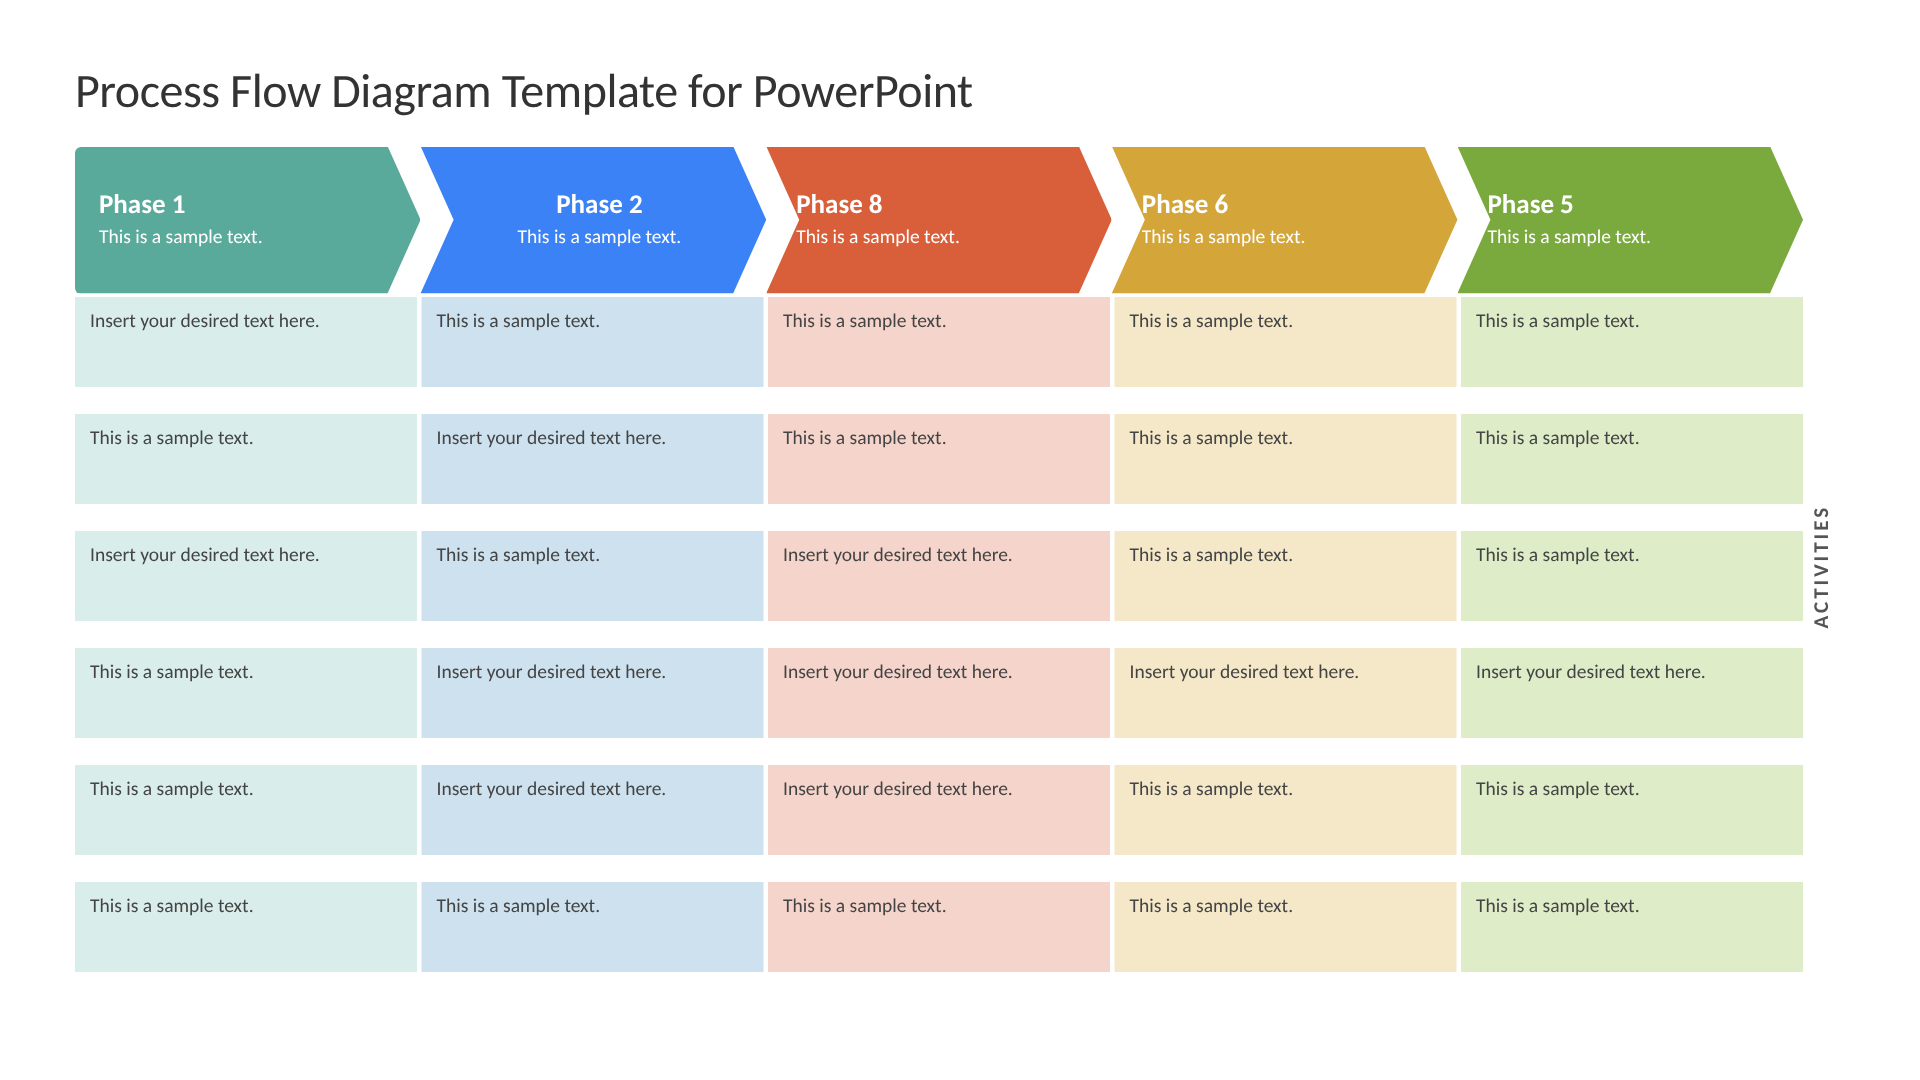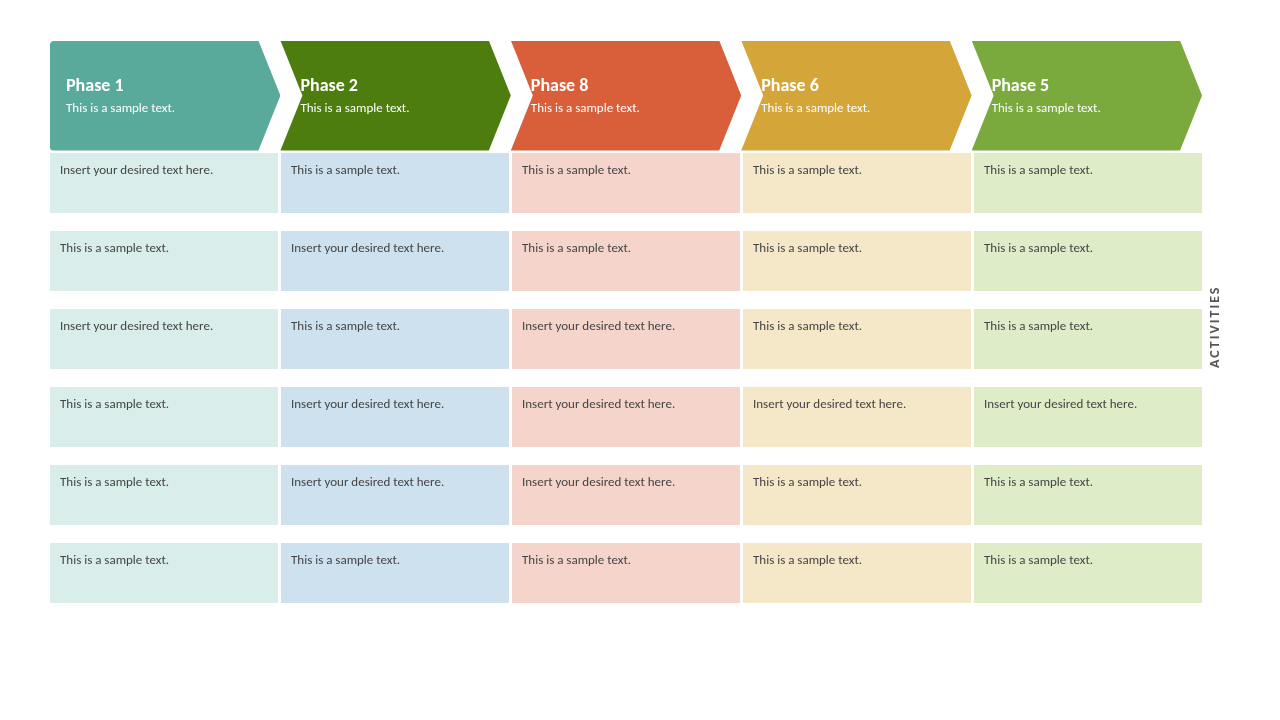--- a/index.html
+++ b/index.html
@@ -34,21 +34,21 @@
     }
     .main-content {
       flex: 1;
       display: flex;
       flex-direction: column;
     }
     
     .chevron-row {
       display: flex;
       flex-direction: row;
-      height: 110px;
+      height: 98px;
       margin-bottom: 0;
     }
     .chevron-wrapper {
       position: relative;
       display: flex;
       align-items: center;
       flex: 1;
     }
     .chevron-wrapper:first-child .chevron-body {
       border-radius: 4px 0 0 4px;
@@ -73,21 +73,21 @@
       color: #ffffff;
       margin-bottom: 4px;
     }
     .chevron-subtitle {
       font-size: 13px;
       color: #ffffff;
       line-height: 1.3;
     }
     
     .c1 { background-color: #5aaa9b; }
-    .c2 { background-color: #4d7c0f; }
+    .c2 { background-color: #3b82f6; text-align: center; }
     .c3 { background-color: #d95f3b; }
     .c4 { background-color: #d4a63a; }
     .c5 { background-color: #7aaa3e; }
 
     
     .table-grid {
       display: flex;
       flex-direction: column;
       flex: 1;
       margin-top: 2px;
@@ -128,20 +128,21 @@
       justify-content: center;
       padding-left: 4px;
       padding-bottom: 10px;
       width: 28px;
     }
   </style>
 </head>
 <body>
 
 <div class="slide">
+  <h1 class="title">Process Flow Diagram Template for PowerPoint</h1>
 
   <div class="diagram-area">
     <div class="main-content">
 
       <div class="chevron-row" id="chevron-row">
           <div class="chevron-wrapper">
             <div class="chevron-body c1">
               <div class="chevron-title">Phase 1</div>
               <div class="chevron-subtitle">This is a sample text.</div>
             </div>

